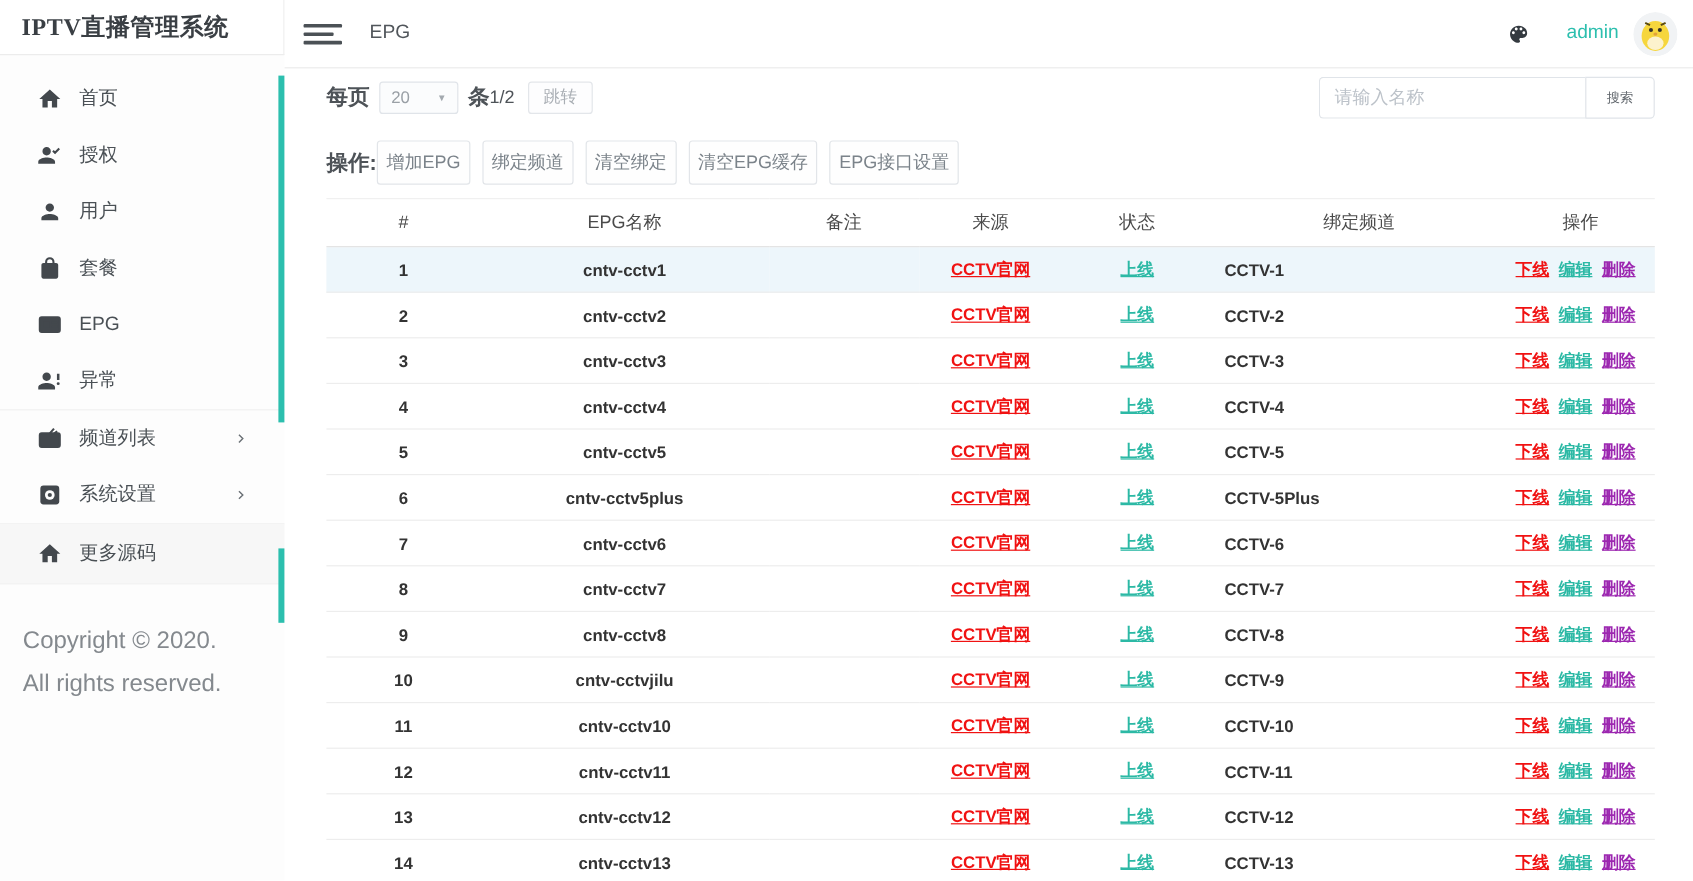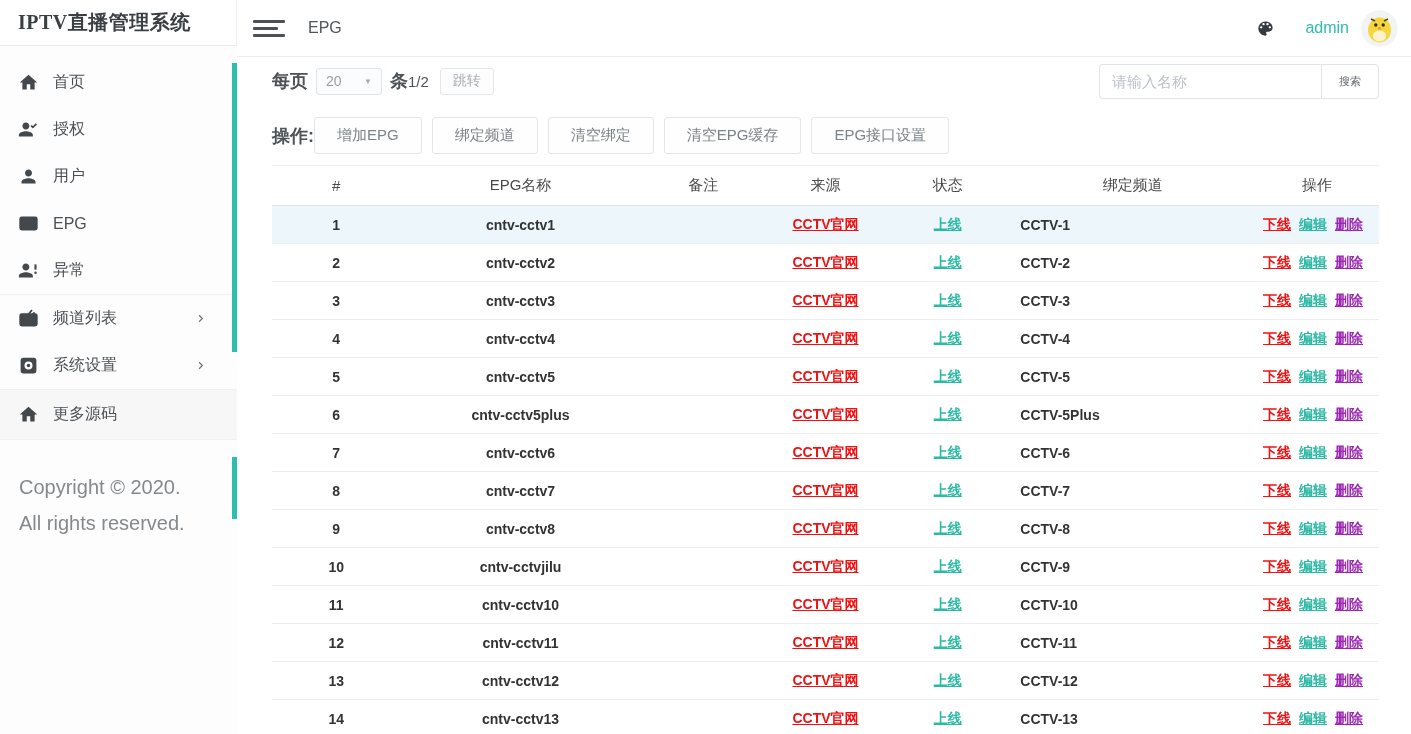--- a/index.html
+++ b/index.html
@@ -7,21 +7,21 @@
               font-family:"Liberation Sans", sans-serif; }
   .app { display:flex; width:1411px; height:734px; }
 
   
   .sidebar { position:relative; width:237px; height:734px; background:#fdfdfd; flex:0 0 237px; }
   .logo { height:46px; display:flex; align-items:center; padding-left:18px; background:#fff;
           border-bottom:1px solid #ececec; border-right:1px solid #f0f0f0;
           font-family:"Liberation Serif", serif; font-size:20px; font-weight:600;
           color:#3a3f44; letter-spacing:.5px; white-space:nowrap; }
   .menu { padding-top:13px; }
-  .menu-item { display:flex; align-items:center; height:47px; padding-left:16px;
+  .menu-item { display:flex; align-items:center; height:47px; padding-left:29px;
                color:#4a5055; font-size:16px; cursor:pointer; }
   .menu-item .mi-icon { width:24px; height:24px; margin-right:13px; display:flex;
                         align-items:center; justify-content:center; }
   .menu-item .mi-icon svg { width:21px; height:21px; fill:#43484d; stroke:#43484d; }
   .menu-item .mi-label { flex:1; }
   .menu-item .chev { margin-right:31px; display:flex; }
   .menu-item.shaded { background:#f7f7f7; height:49px; }
   .menu-divider { border-top:1px solid #f0f0f0; }
   .copyright { margin-top:36px; padding-left:19px; font-size:20px; color:#84898e; }
   .copyright p { margin-bottom:13px; }
@@ -61,21 +61,21 @@
                   border-radius:4px 0 0 4px; padding:0 12px; font-size:15px; color:#333; outline:none;
                   font-family:"Liberation Sans", sans-serif; }
   .search-input::placeholder { color:#bcc2c9; }
   .search-btn { width:58px; height:35px; border:1px solid #e0e4e9; border-radius:0 4px 4px 0;
                 background:#fff; color:#5f656b; font-size:11px; cursor:pointer;
                 font-family:"Liberation Sans", sans-serif; }
 
   
   .actions-row { margin-top:12px; display:flex; align-items:center; }
   .actions-row .label { }
-  .act-btn { height:37px; padding:0 22px; margin-right:10px; border:1px solid #e2e5e9; border-radius:3px;
+  .act-btn { height:37px; padding:0 7px; margin-right:10px; border:1px solid #e2e5e9; border-radius:3px;
              background:#fefefe; color:#7b838a; font-size:15px; cursor:pointer;
              font-family:"Liberation Sans", sans-serif; }
 
   
   table { width:100%; margin-top:11px; border-collapse:collapse; border-top:1px solid #f0f0f0; }
   thead th { height:40px; font-weight:400; font-size:15px; color:#4a4a4a;
              border-bottom:1px solid #e4e4e4; text-align:center; }
   tbody td { height:38px; border-bottom:1px solid #ededed; font-weight:700; font-size:14px;
              color:#333; text-align:center; }
   tbody tr.highlight { background:#edf6fb; }
@@ -113,20 +113,28 @@
           </span>
           <span class="mi-label">授权</span>
         </div>
         <div class="menu-item">
           <span class="mi-icon">
             <svg viewBox="0 0 24 24">
               <path stroke="none" d="M12 12c2.21 0 4-1.79 4-4s-1.79-4-4-4-4 1.79-4 4 1.79 4 4 4zm0 2c-2.67 0-8 1.34-8 4v2h16v-2c0-2.66-5.33-4-8-4z"></path>
             </svg>
           </span>
           <span class="mi-label">用户</span>
+        </div>
+        <div class="menu-item">
+          <span class="mi-icon">
+            <svg viewBox="0 0 24 24">
+              <path stroke="none" d="M18 7h-1.5V6A4.5 4.5 0 0 0 12 1.5 4.5 4.5 0 0 0 7.5 6v1H6c-1.1 0-2 .9-2 2v11c0 1.1.9 2 2 2h12c1.1 0 2-.9 2-2V9c0-1.1-.9-2-2-2zM9.5 6a2.5 2.5 0 0 1 5 0v1h-5V6z"></path>
+            </svg>
+          </span>
+          <span class="mi-label">套餐</span>
         </div>
         <div class="menu-item">
           <span class="mi-icon">
             <svg viewBox="0 0 24 24" fill="none">
               <rect x="2.5" y="5" width="19" height="14" rx="1.8" stroke-width="2"></rect>
               <rect x="6" y="9" width="5.5" height="6" stroke="none" fill="#43484d"></rect>
               <path d="M14 10h5M14 14h5" stroke-width="2"></path>
             </svg>
           </span>
           <span class="mi-label">EPG</span>

